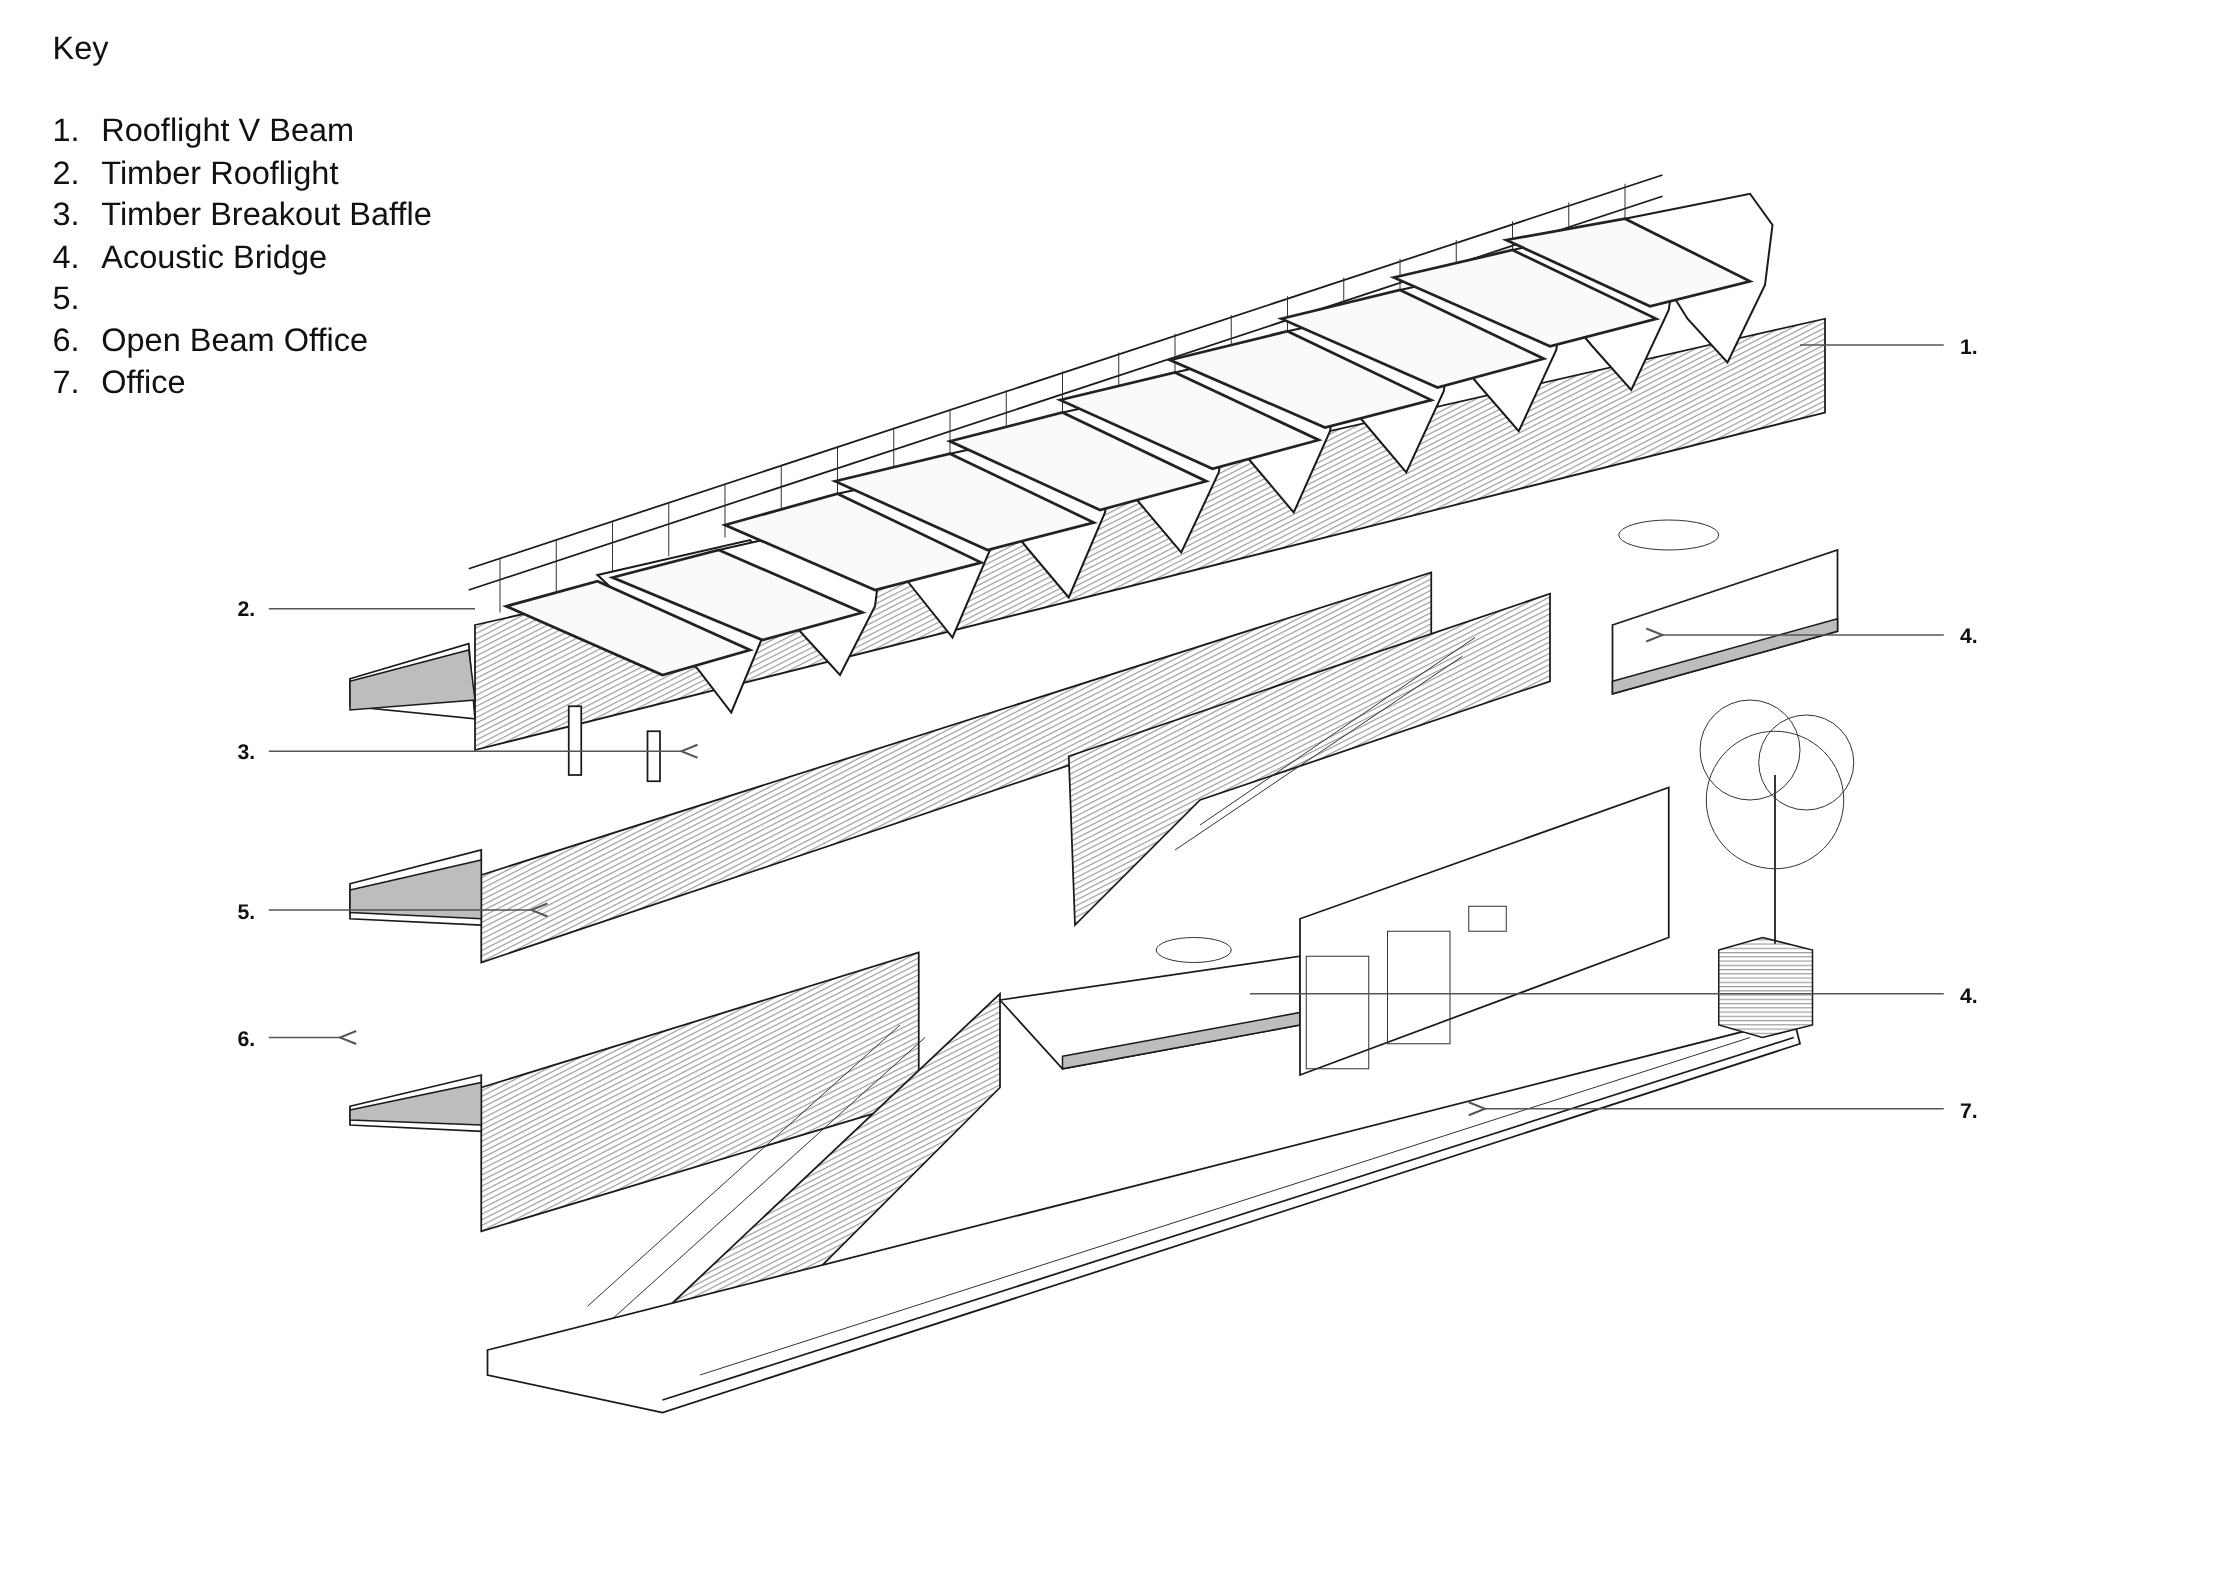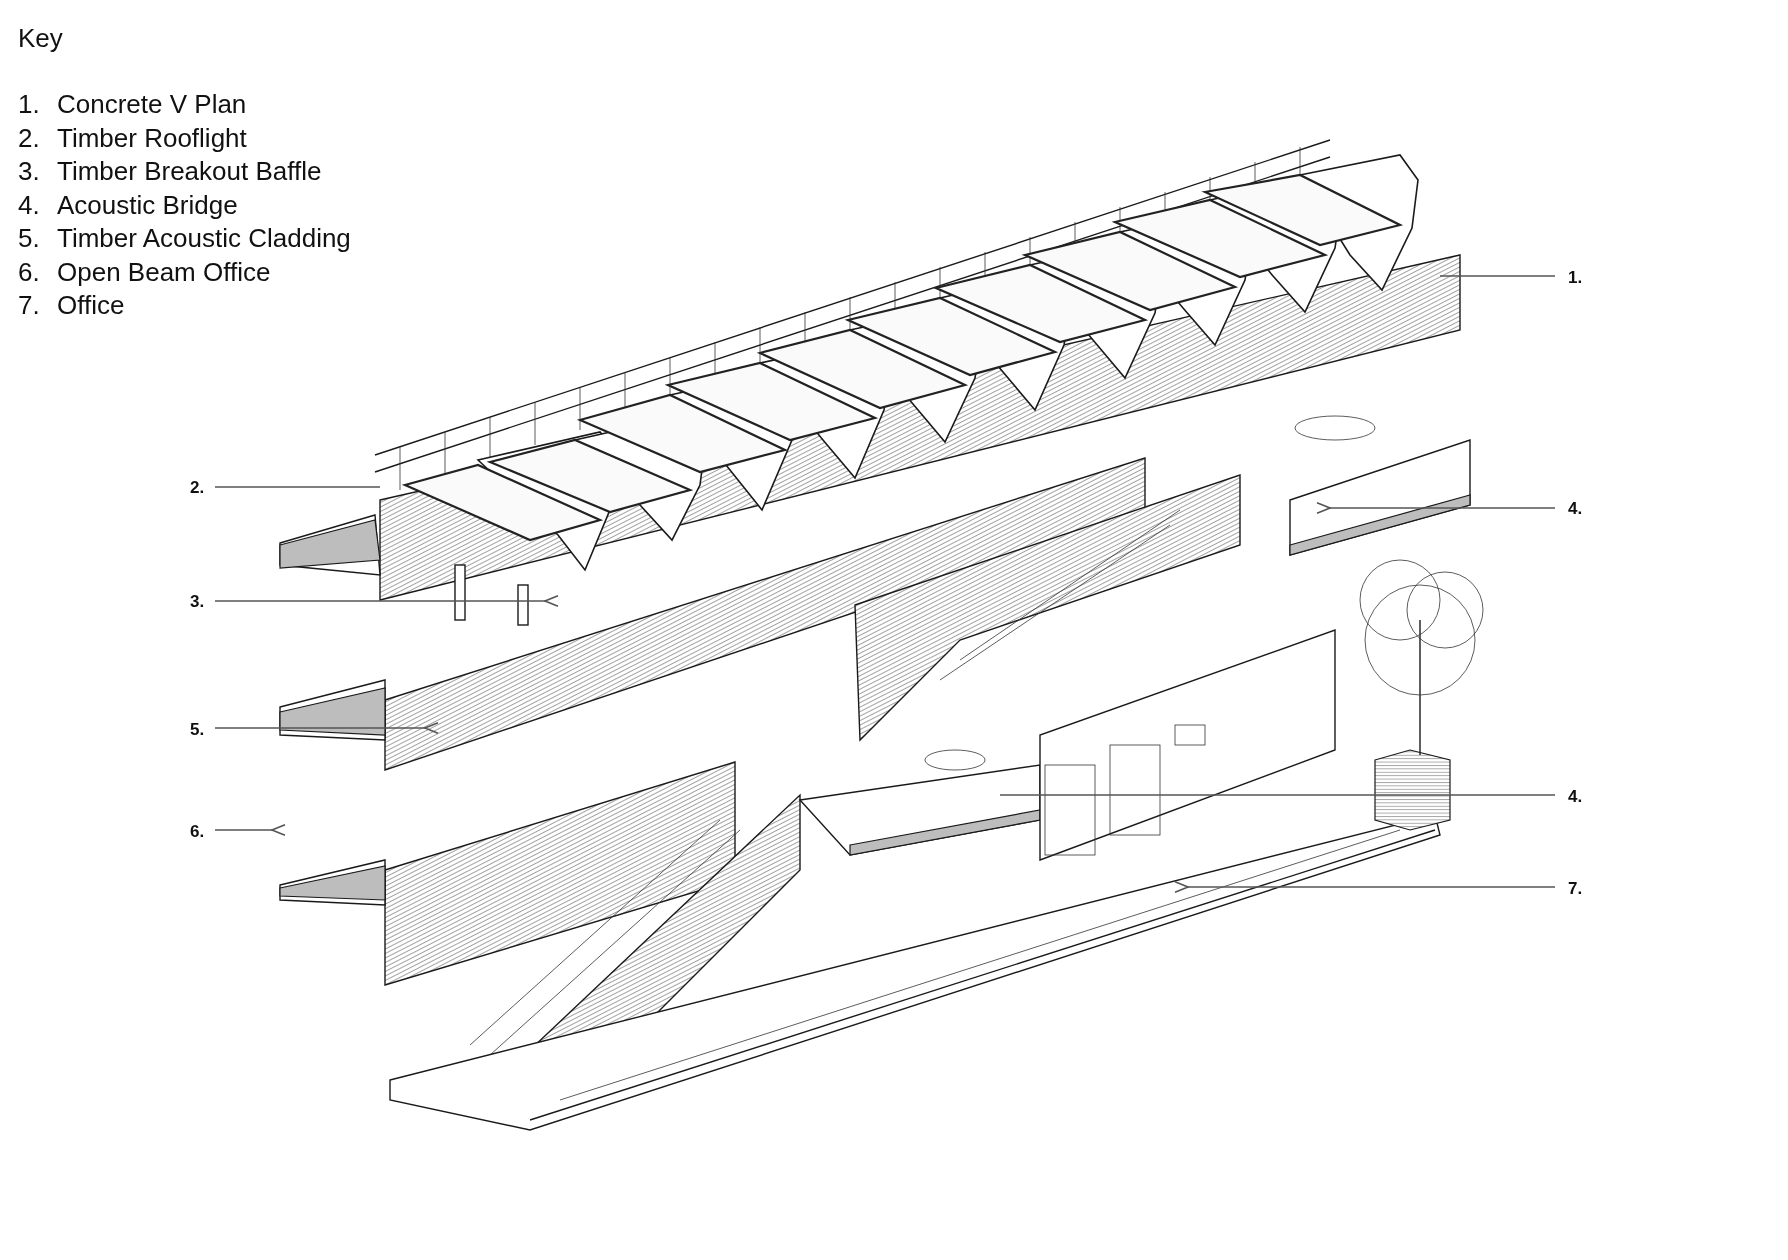--- a/index.html
+++ b/index.html
@@ -1,18 +1,18 @@
 <!DOCTYPE html>
 <html><head>
 <meta charset="utf-8">
 <style>
   html, body { margin: 0; padding: 0; background: #ffffff; }
   body { width: 1788px; height: 1260px; position: relative; overflow: hidden;
          font-family: "Liberation Sans", sans-serif; color: #111; }
-  .key { position: absolute; left: 18px; top: 22px; }
+  .key { position: absolute; left: 42px; top: 22px; }
   .key-title { font-size: 26px; line-height: 32px; margin-bottom: 34px; }
   .key-list { list-style: none; margin: 0; padding: 0; }
   .key-item { font-size: 26px; line-height: 33.5px; white-space: nowrap; display: flex; }
   .key-num { display: inline-block; width: 39px; }
   .callout-label { position: absolute; font-size: 17px; font-weight: bold; line-height: 20px; }
   svg.drawing { position: absolute; left: 0; top: 0; }
   .ln { stroke: #1a1a1a; stroke-width: 1.4; fill: none; }
   .thin { stroke: #333; stroke-width: 0.8; fill: none; }
   .lead { stroke: #555; stroke-width: 1.3; fill: none; }
   .face { fill: #fff; stroke: #1a1a1a; stroke-width: 1.4; }
@@ -22,37 +22,36 @@
   .glass { fill: #fafafa; stroke: #222; stroke-width: 2.2; }
 </style>
 </head>
 <body>
 
 <div class="key">
   <div class="key-title">Key</div>
   <ul class="key-list">
     <li class="key-item">
         <span class="key-num">1.</span>
-        <span>Concrete V Plan</span>
+        <span>Rooflight V Beam</span>
       </li>
     <li class="key-item">
         <span class="key-num">2.</span>
         <span>Timber Rooflight</span>
       </li>
     <li class="key-item">
         <span class="key-num">3.</span>
         <span>Timber Breakout Baffle</span>
       </li>
     <li class="key-item">
         <span class="key-num">4.</span>
         <span>Acoustic Bridge</span>
       </li>
     <li class="key-item">
         <span class="key-num">5.</span>
-        <span>Timber Acoustic Cladding</span>
       </li>
     <li class="key-item">
         <span class="key-num">6.</span>
         <span>Open Beam Office</span>
       </li>
     <li class="key-item">
         <span class="key-num">7.</span>
         <span>Office</span>
       </li>
   </ul>

